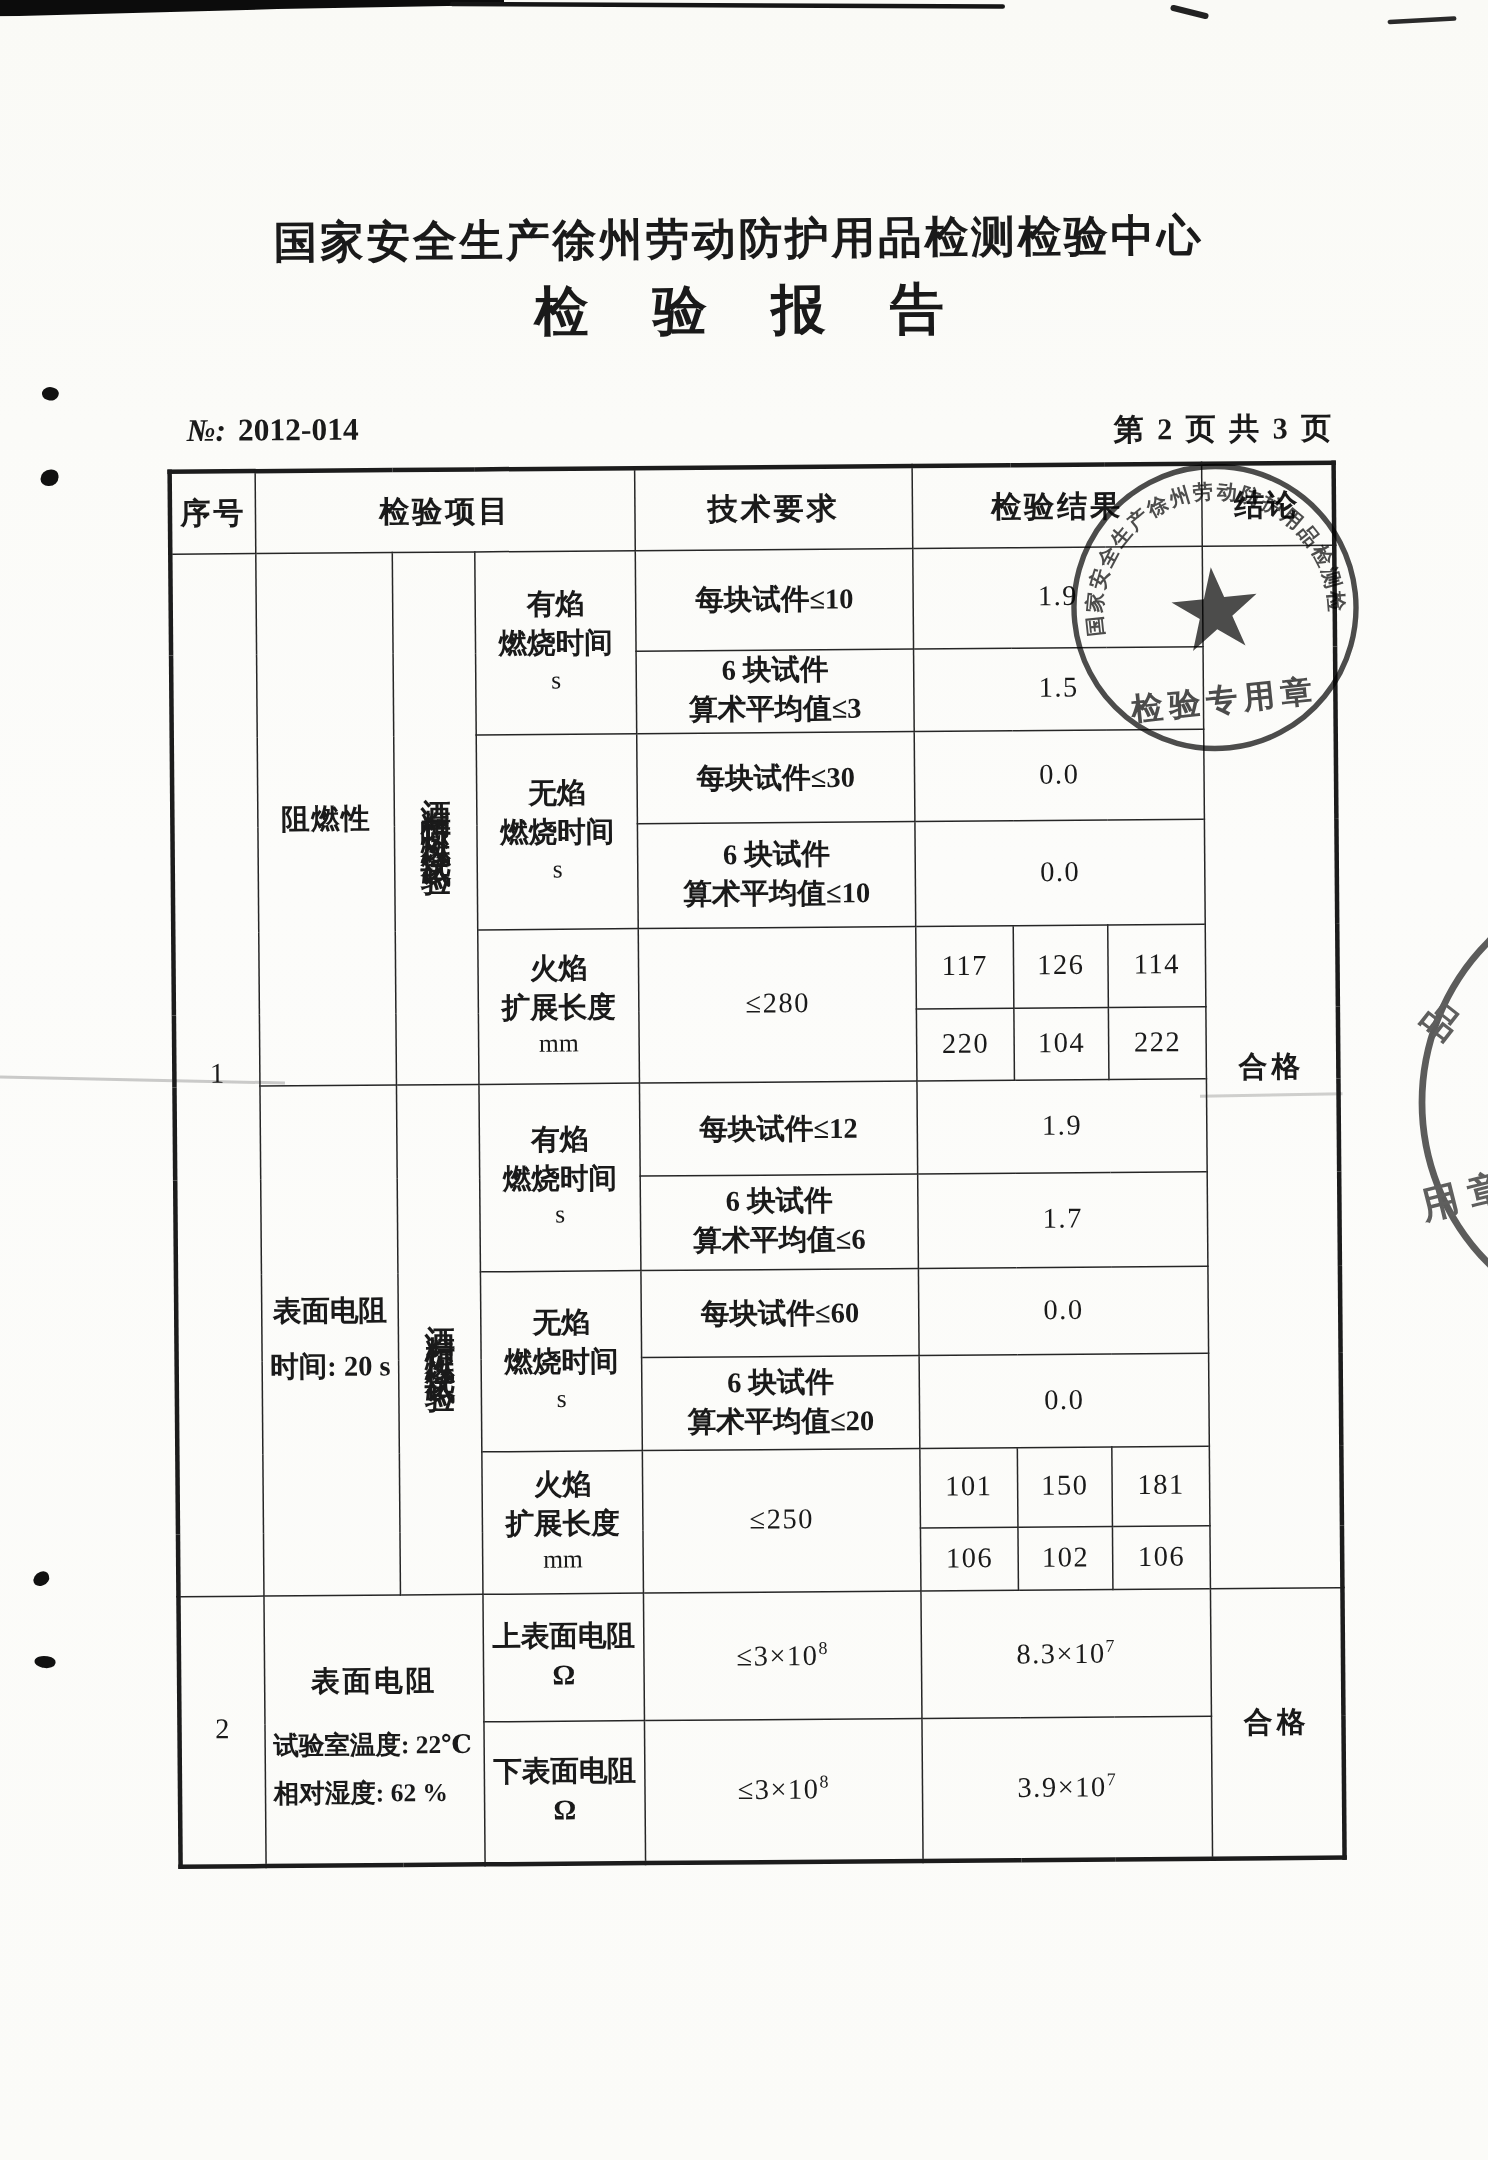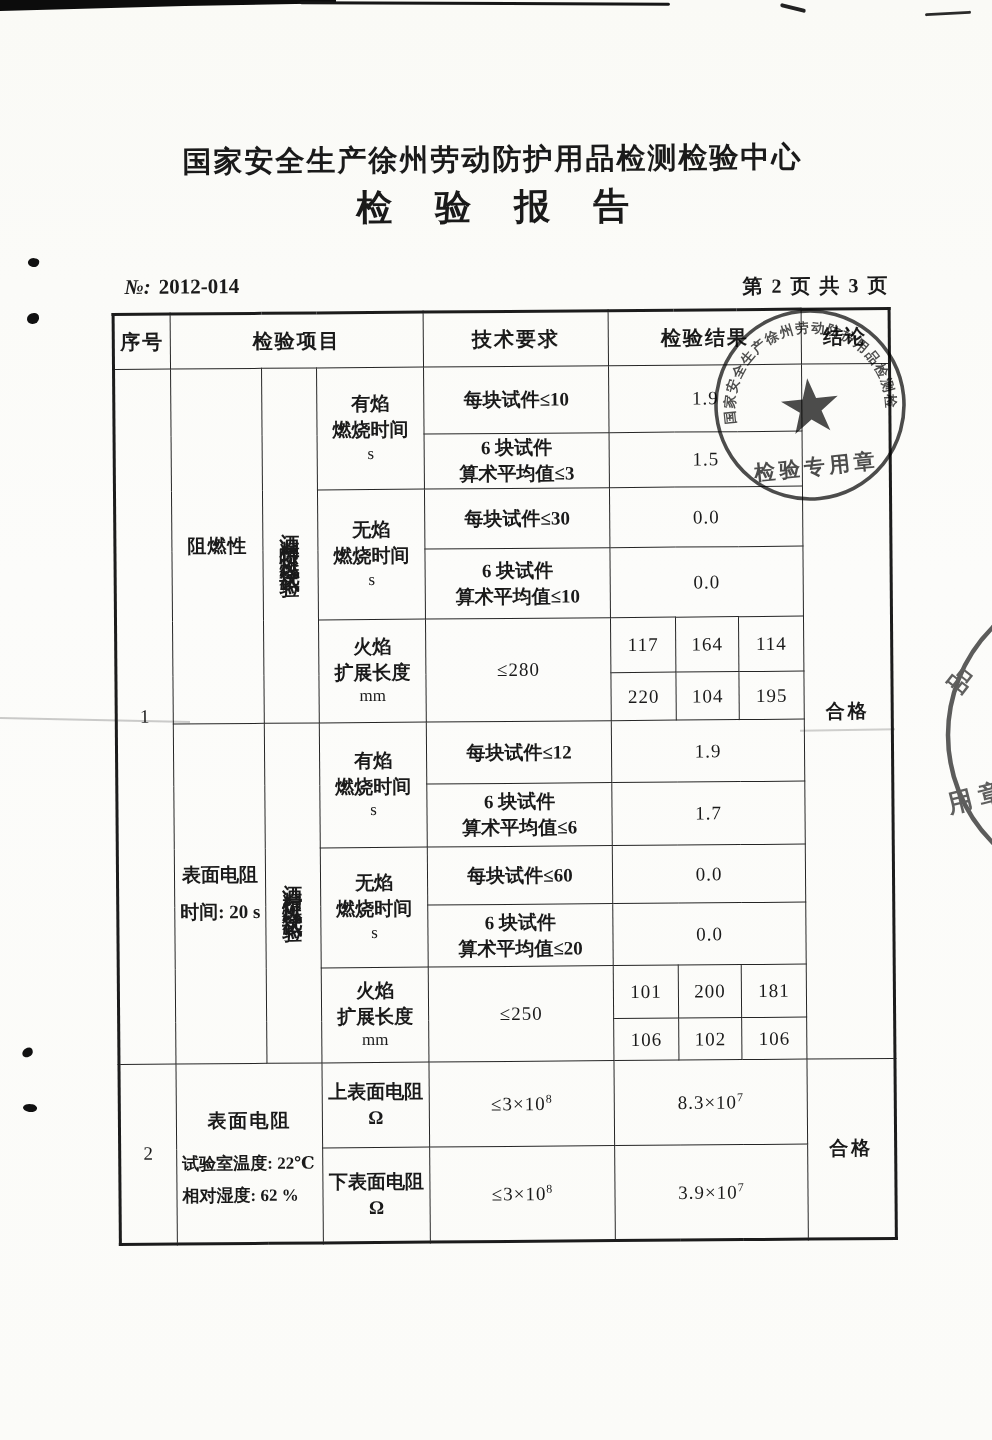--- a/index.html
+++ b/index.html
@@ -139,27 +139,27 @@
         <td colspan="3" class="num">0.0</td>
       </tr>
       <tr style="height:55px">
         <td rowspan="2" class="cn lines">
           <div>火焰</div>
           <div>扩展长度</div>
           <div class="unit">mm</div>
         </td>
         <td rowspan="2" class="cn num">≤280</td>
         <td class="num">117</td>
-        <td class="num">164</td>
+        <td class="num">126</td>
         <td class="num">114</td>
       </tr>
       <tr style="height:48px">
         <td class="num">220</td>
         <td class="num">104</td>
-        <td class="num">195</td>
+        <td class="num">222</td>
       </tr>
 
       <tr style="height:62px">
         <td rowspan="6" class="cn item-b">
           <div>表面电阻</div>
           <div>时间: 20 s</div>
         </td>
         <td rowspan="6"><span class="vert">酒精灯燃烧试验</span></td>
         <td rowspan="2" class="cn lines">
           <div>有焰</div>
@@ -193,21 +193,21 @@
         <td colspan="3" class="num">0.0</td>
       </tr>
       <tr style="height:53px">
         <td rowspan="2" class="cn lines">
           <div>火焰</div>
           <div>扩展长度</div>
           <div class="unit">mm</div>
         </td>
         <td rowspan="2" class="cn num">≤250</td>
         <td class="num">101</td>
-        <td class="num">200</td>
+        <td class="num">150</td>
         <td class="num">181</td>
       </tr>
       <tr style="height:42px">
         <td class="num">106</td>
         <td class="num">102</td>
         <td class="num">106</td>
       </tr>
 
       <tr style="height:85px">
         <td rowspan="2" class="num">2</td>

